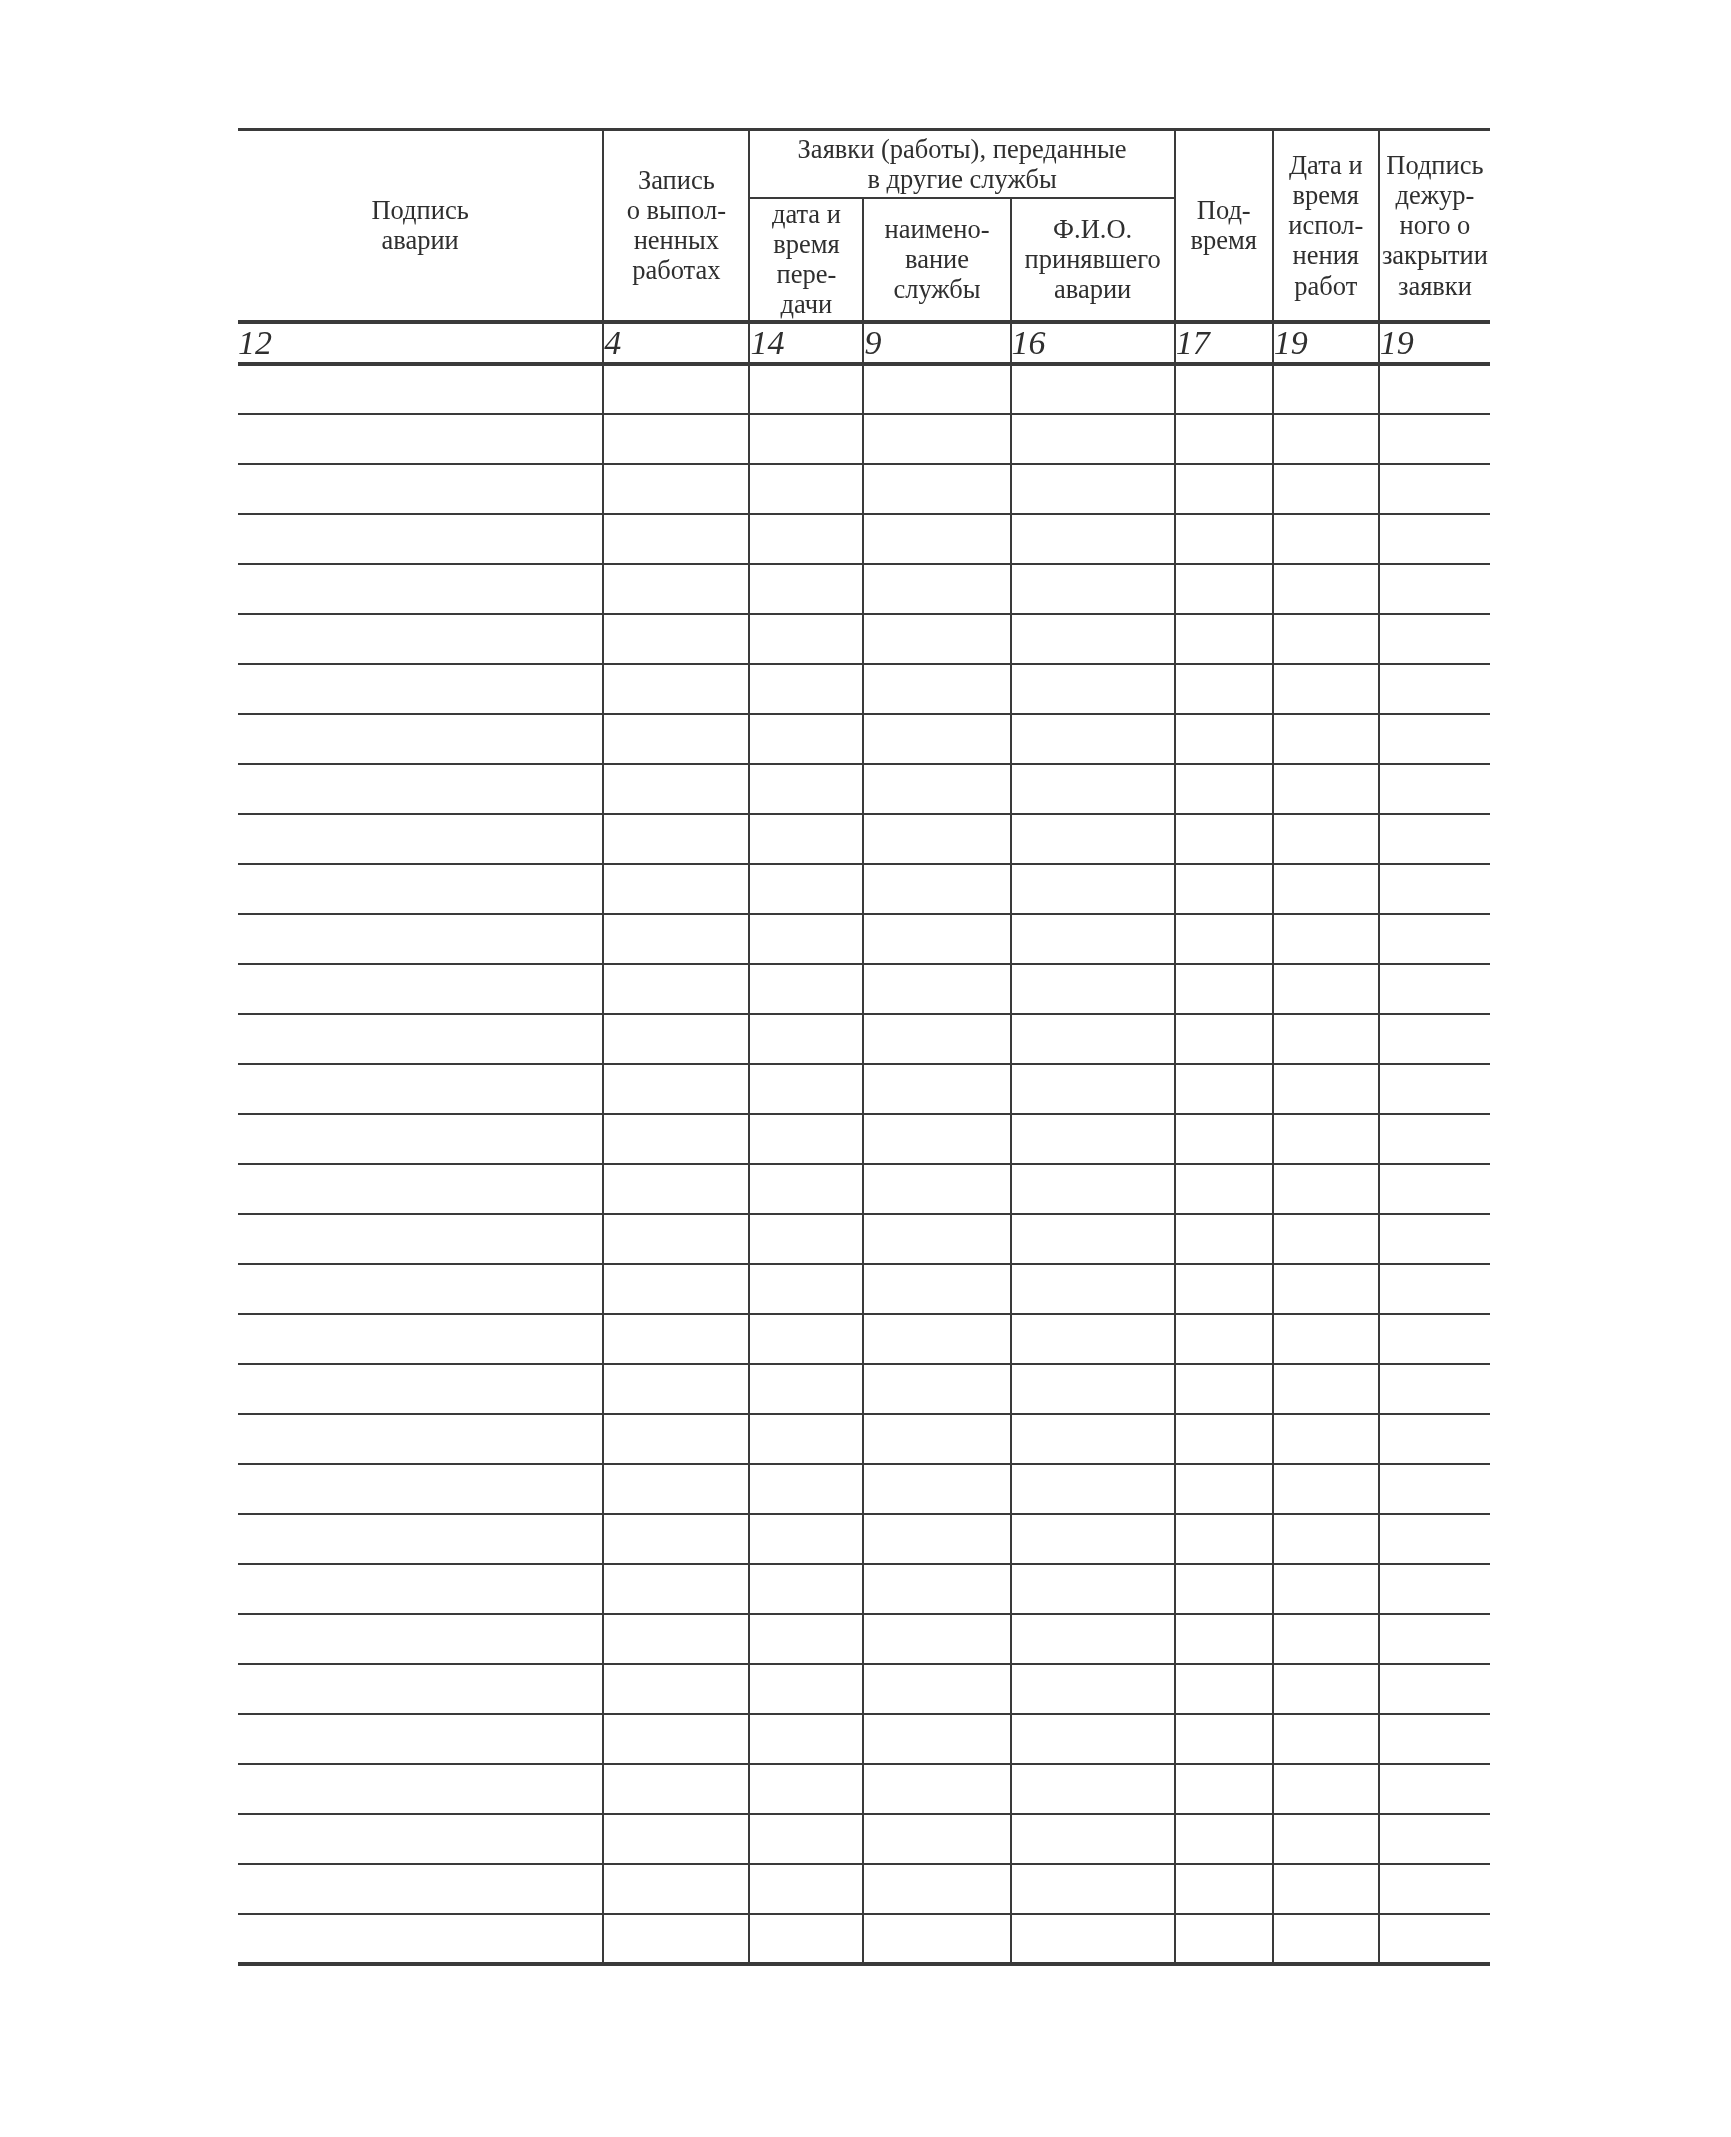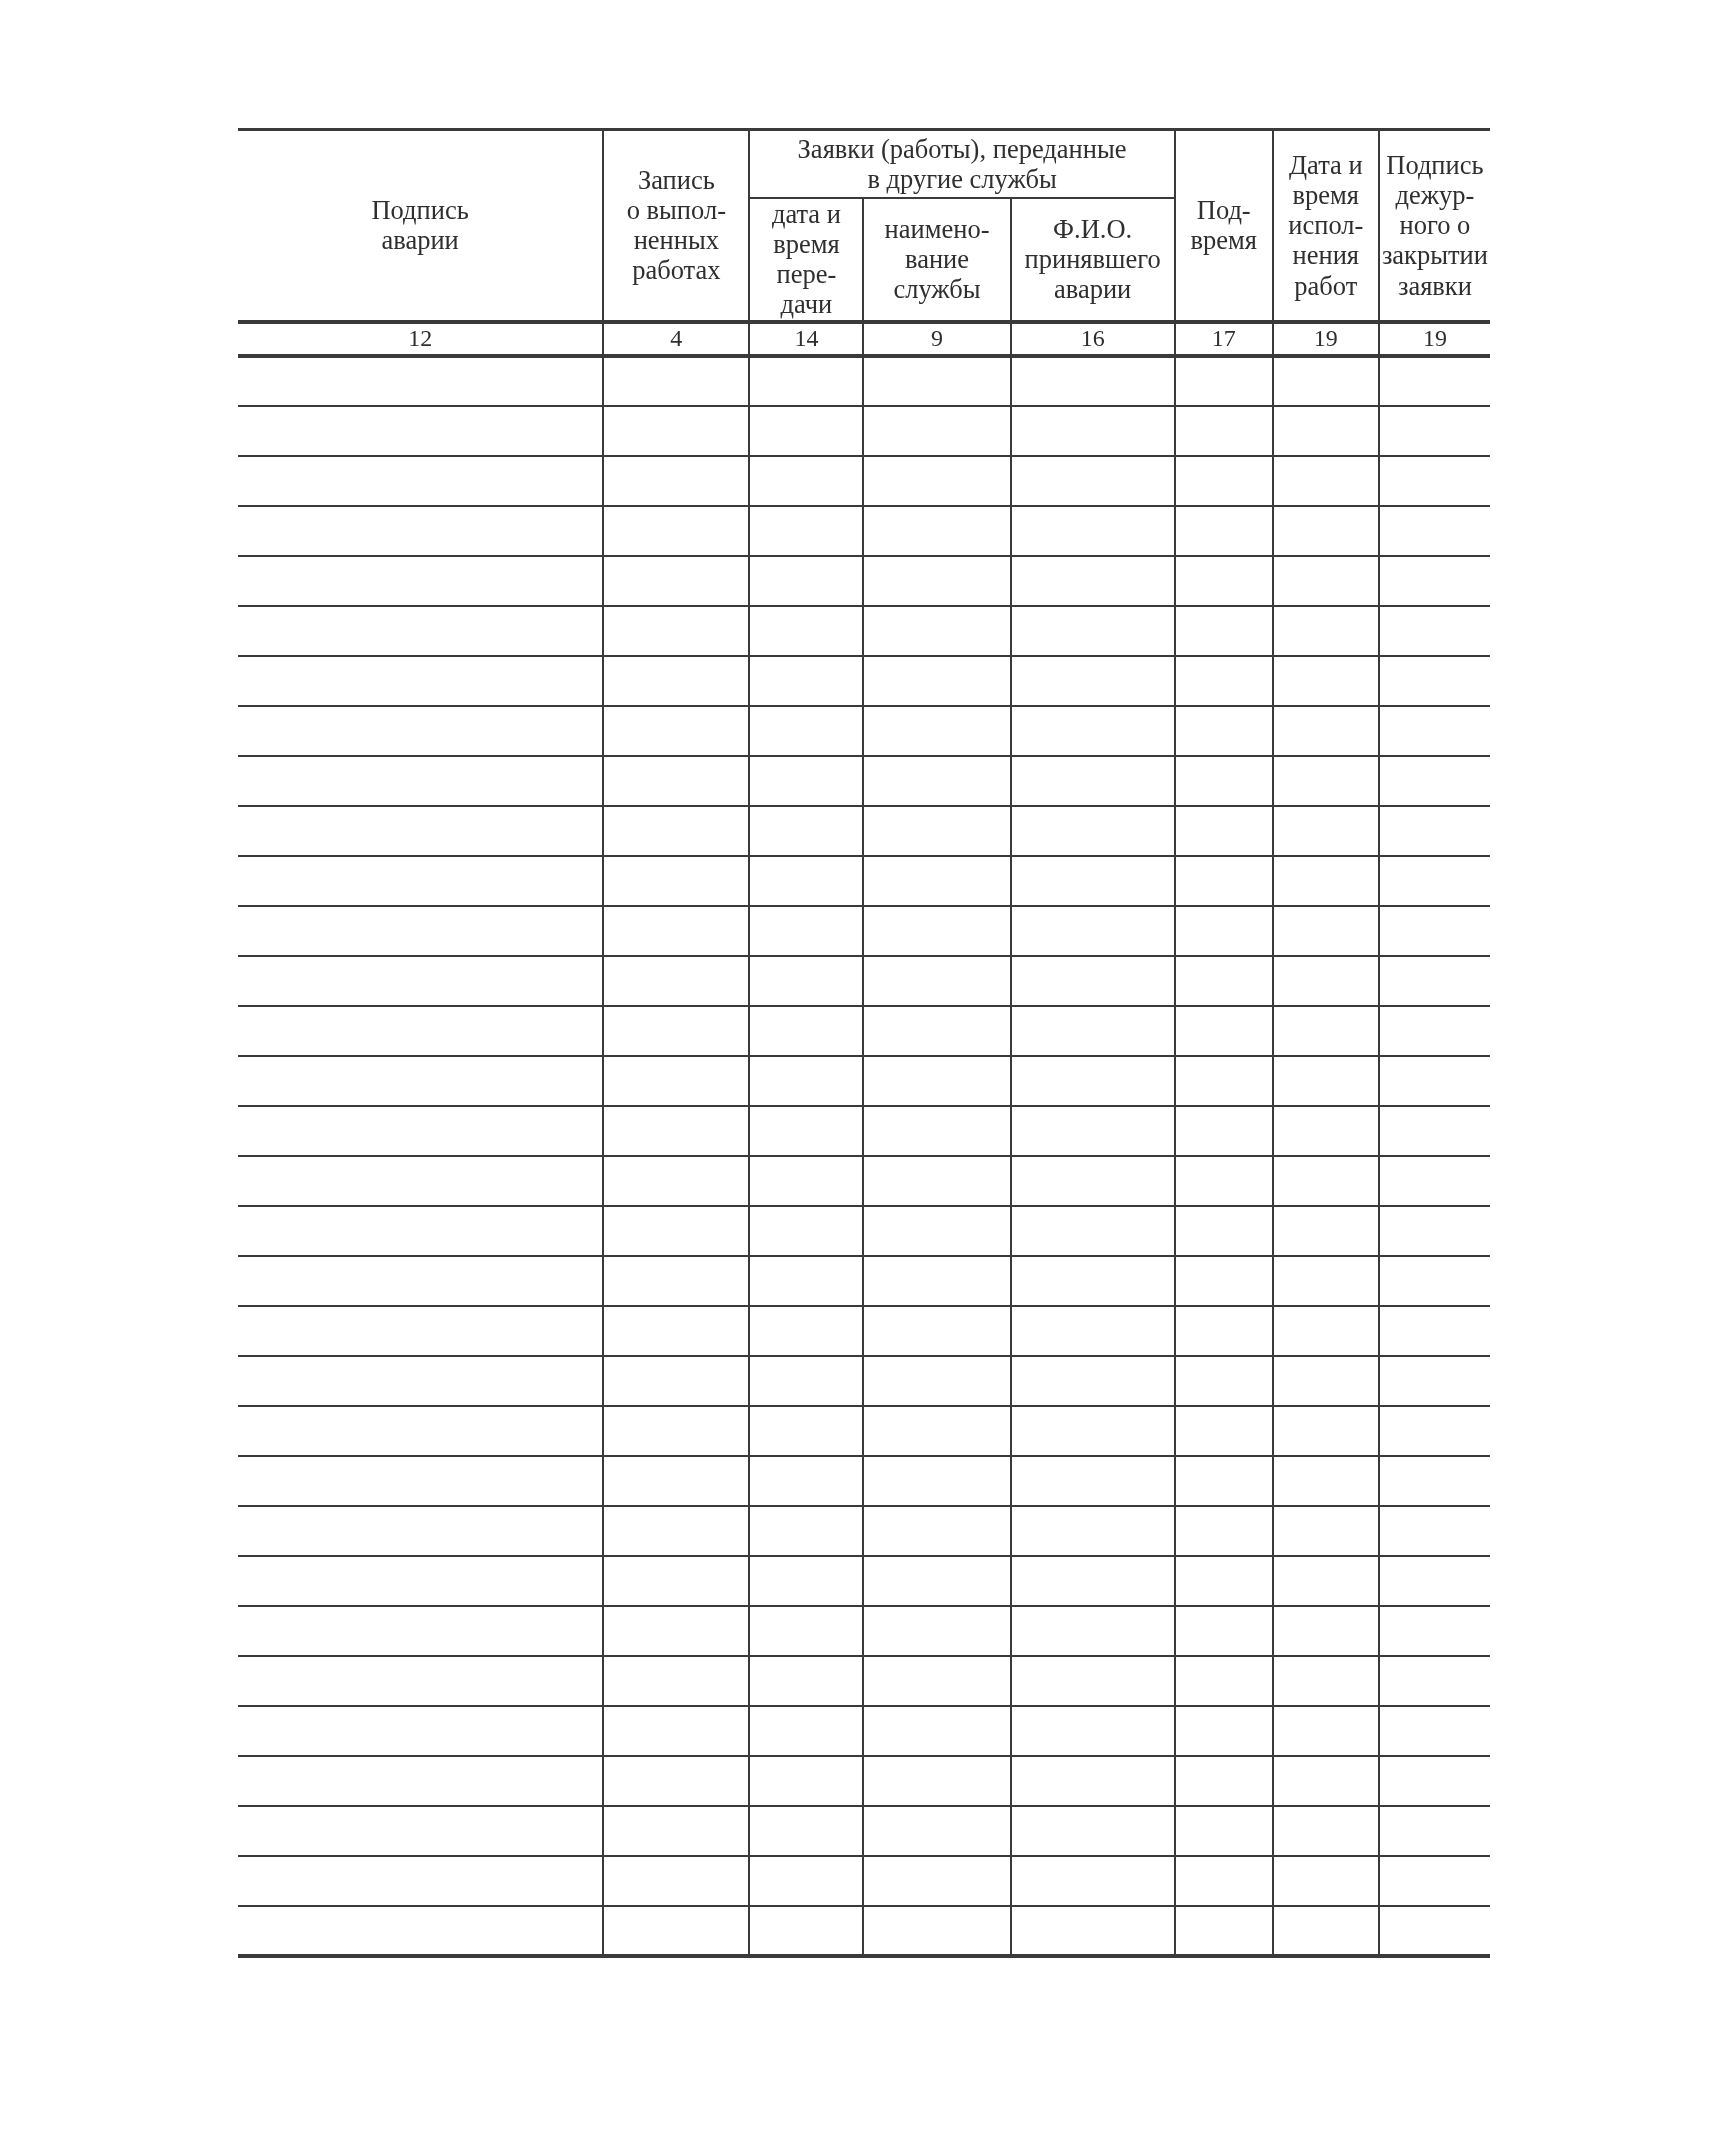--- a/index.html
+++ b/index.html
@@ -63,23 +63,24 @@
   tr.row-num   { height: 34px; }
   tbody tr     { height: 50px; }
 
   
   th.group-cell { border-bottom: 2.7px solid var(--line); text-align: center; }
   
   th.span-full, tr.row-sub th { border-bottom: 4.6px solid var(--line); }
   
   tr.row-num td {
     border-bottom: 4.6px solid var(--line);
-    font-size: 24px;
-    text-align: center;
+    font-size: 34px;
+    text-align: left;
     vertical-align: middle;
+    font-style: italic;
   }
   
   tbody tr:last-child td { border-bottom: 4.6px solid var(--line); }
 </style>
 </head>
 <body>
 
 <div class="sheet">
   <table class="form">
     <colgroup>

